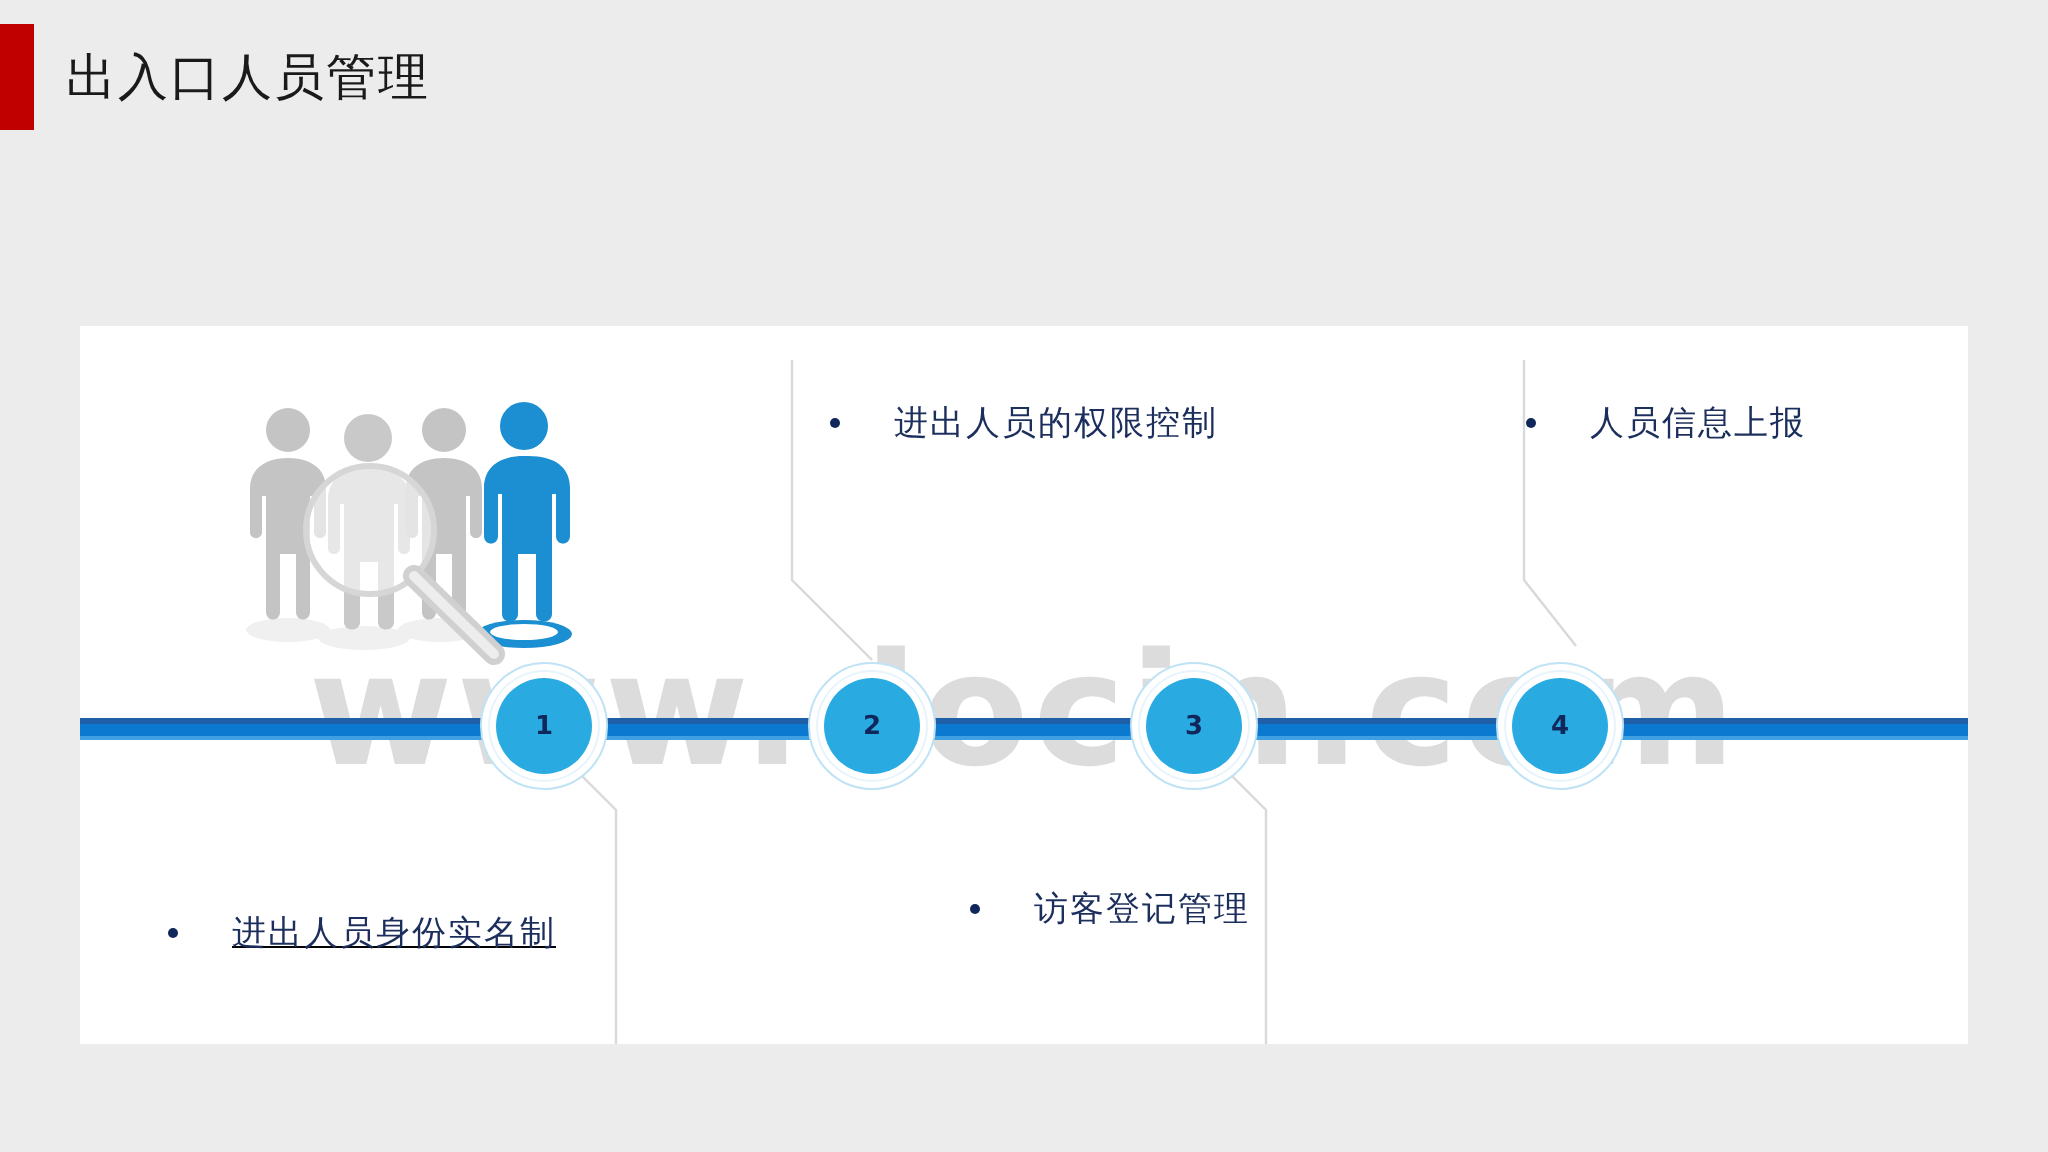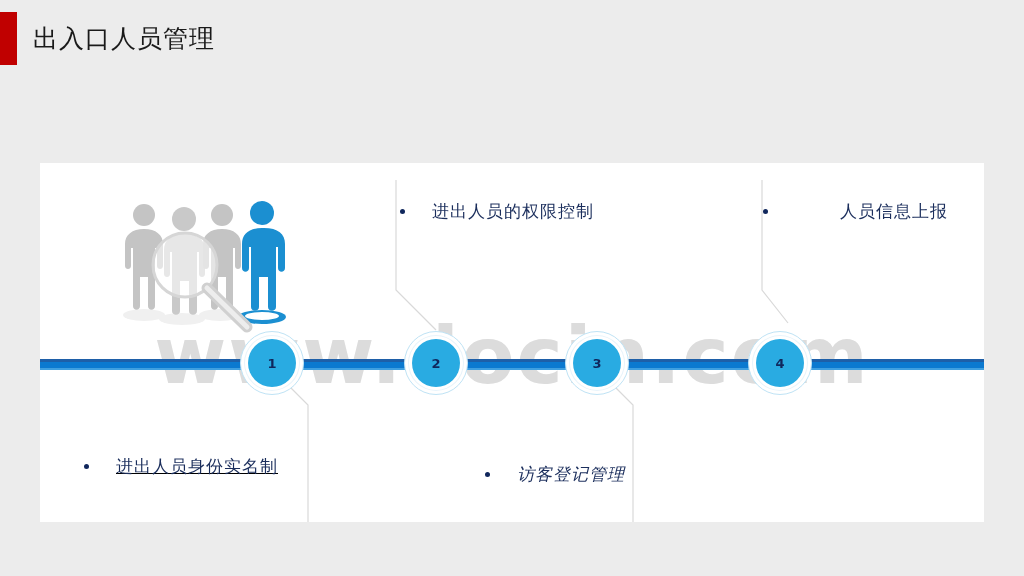--- a/index.html
+++ b/index.html
@@ -214,29 +214,29 @@
       <div class="disc">
         <span class="step-num">4</span>
       </div>
     </div>
 
     <div class="step-label" style="left:44px; top:292px;text-decoration:underline;">
       <span class="bullet"></span>
       <span class="label-text">进出人员身份实名制</span>
     </div>
 
-    <div class="step-label" style="left:360px; top:37px;">
+    <div class="step-label" style="left:375px; top:37px;">
       <span class="bullet"></span>
       <span class="label-text">进出人员的权限控制</span>
     </div>
 
-    <div class="step-label" style="left:445px; top:300px;font-style:italic;">
+    <div class="step-label" style="left:445px; top:280px;">
       <span class="bullet"></span>
       <span class="label-text">访客登记管理</span>
     </div>
 
-    <div class="step-label" style="left:723px; top:37px;gap:45px;">
+    <div class="step-label" style="left:723px; top:37px;">
       <span class="bullet"></span>
       <span class="label-text">人员信息上报</span>
     </div>
 
   </div>
 </div>
 
 </body></html>

